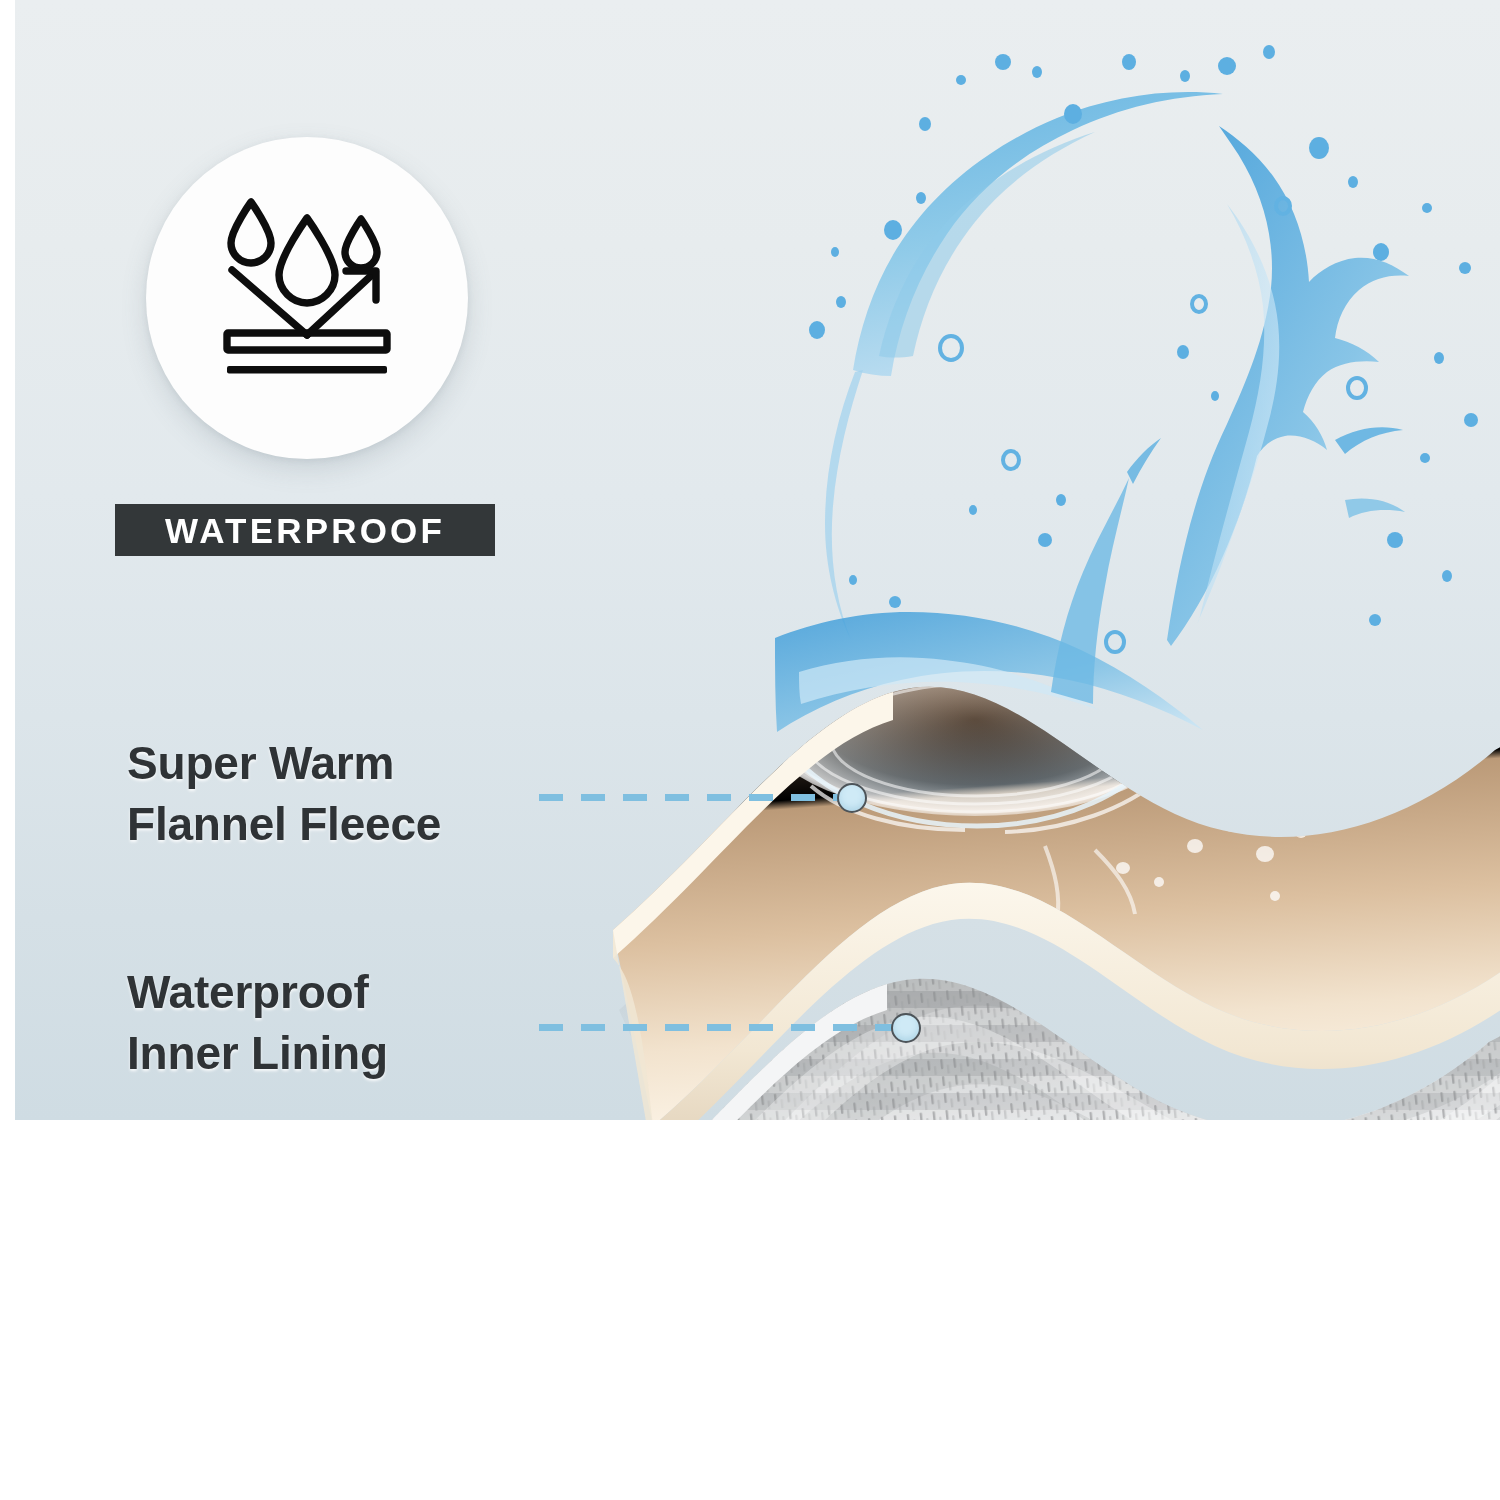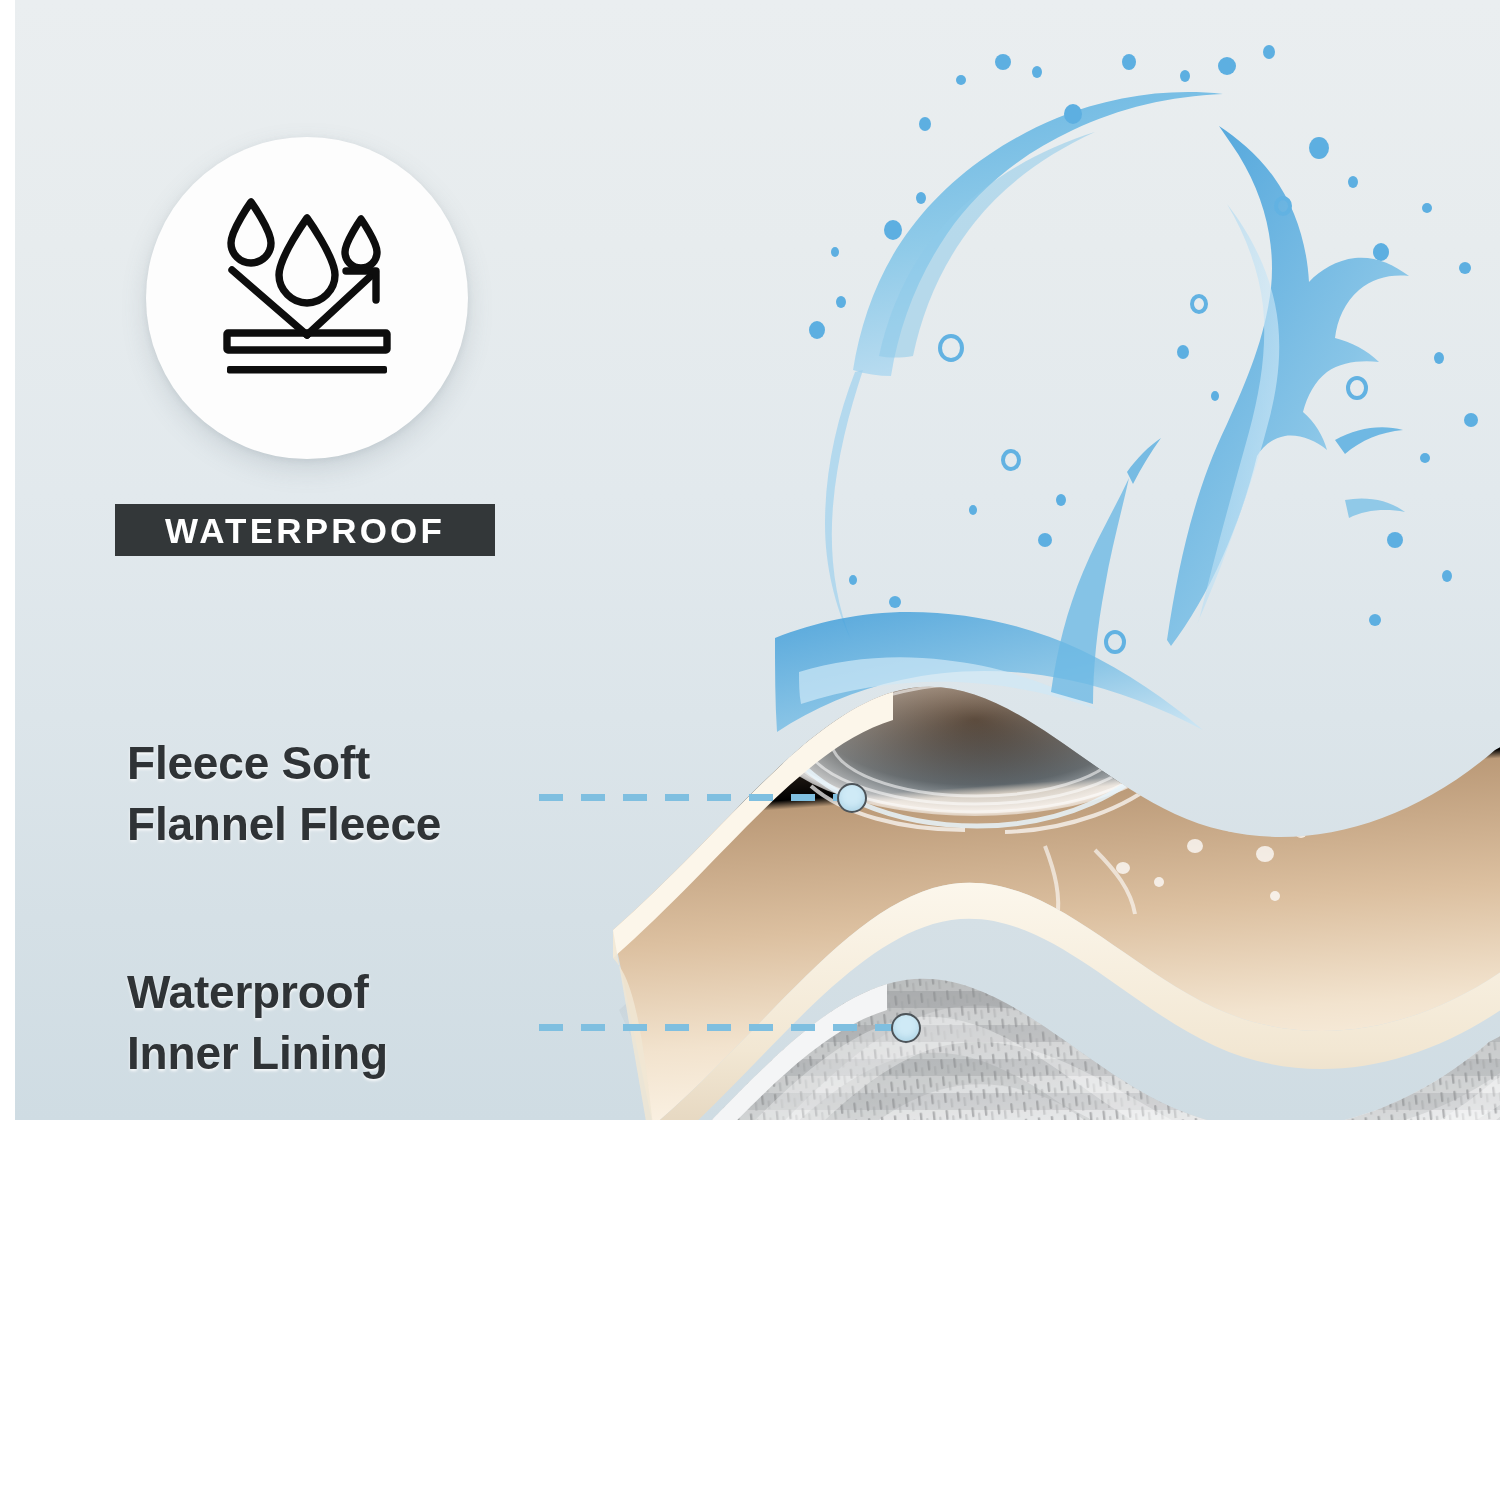--- a/index.html
+++ b/index.html
@@ -554,20 +554,20 @@
 
   <div class="connector" id="connector-1"></div>
   <div class="connector-dot" id="dot-1"></div>
 
   <div class="connector" id="connector-2"></div>
   <div class="connector-dot" id="dot-2"></div>
 
   <div class="connector" id="connector-3"></div>
   <div class="connector-dot" id="dot-3"></div>
 
-  <div class="layer-label" id="label-fleece">Fleece Soft
+  <div class="layer-label" id="label-fleece">Super Warm
 Flannel Fleece</div>
 
   <div class="layer-label" id="label-lining">Waterproof
 Inner Lining</div>
 
 
 </div>
 
 </body></html>

